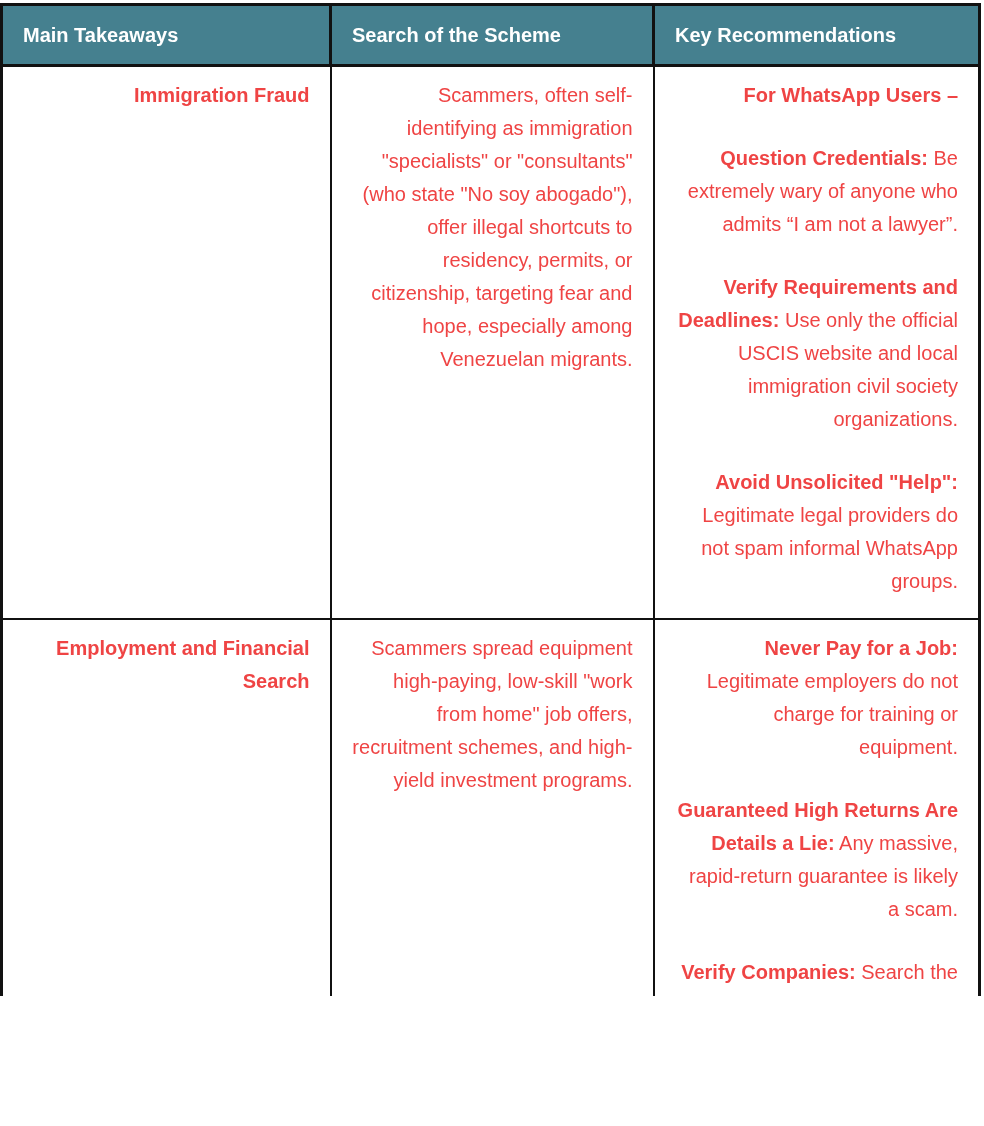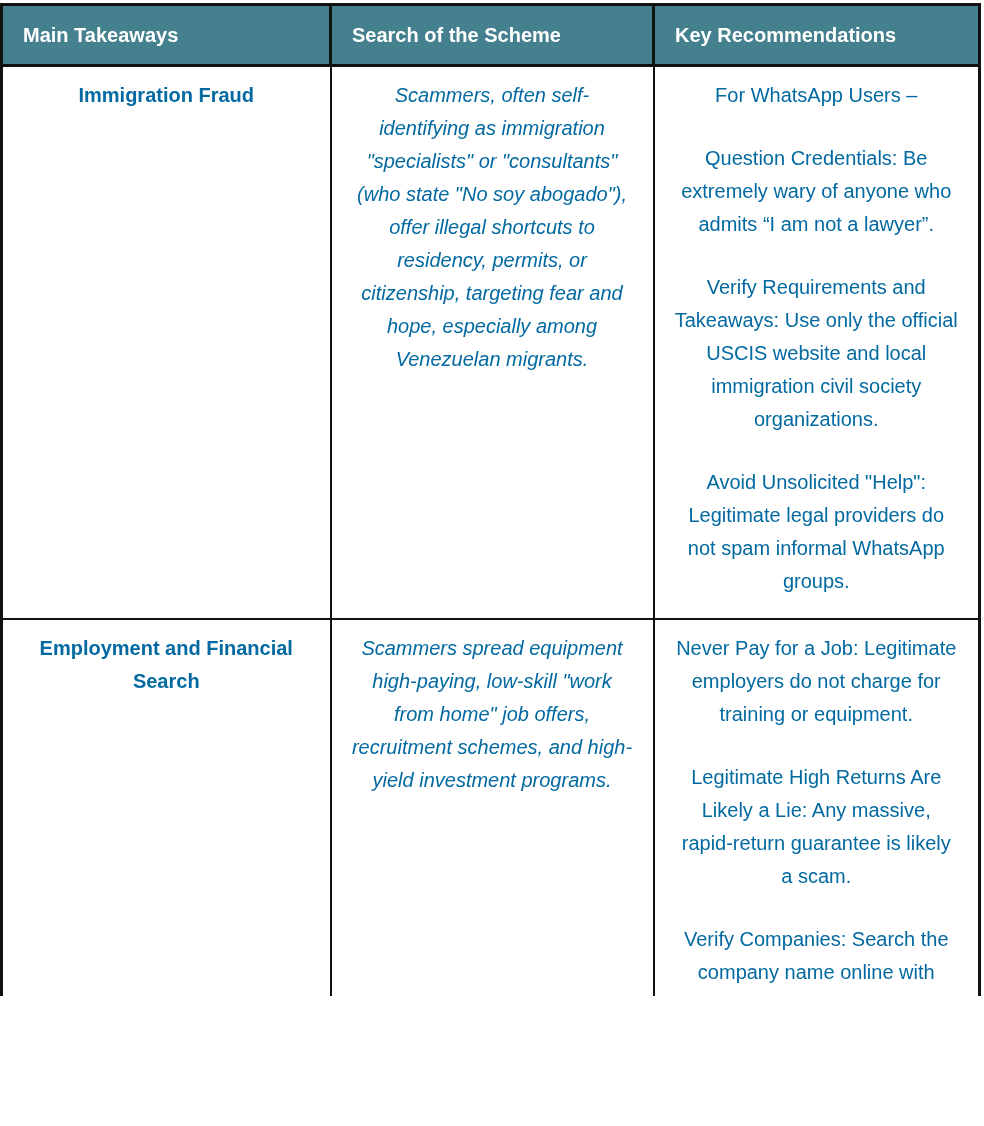--- a/index.html
+++ b/index.html
@@ -32,33 +32,33 @@
     font-weight: bold;
     font-size: 20px;
     line-height: 1.25;
     text-align: left;
     vertical-align: middle;
     padding: 17px 20px 16px 20px;
     border: 3px solid #111111;
   }
   td {
     vertical-align: top;
-    color: #0369a1;
+    color: #ef4444;
     font-size: 20px;
     line-height: 33px;
-    text-align: center;
+    text-align: right;
     padding: 12px 20px 20px 20px;
     border: 2px solid #111111;
     word-wrap: break-word;
   }
   td.takeaway { font-weight: bold; }
   td.recs p { margin: 0; }
   td.recs p + p { margin-top: 30px; }
-  td.details p { margin: 0; font-style: italic; }
-  strong.lead { font-weight: normal; }
+  td.details p { margin: 0; }
+  strong.lead { font-weight: bold; }
 </style>
 </head>
 <body>
 
 <div class="page">
   <table class="fraud-table">
     <colgroup>
       <col class="c1">
         <col class="c2">
         <col class="c3">
@@ -72,30 +72,30 @@
     </thead>
     <tbody>
       <tr>
         <td class="takeaway">Immigration Fraud</td>
         <td class="details">
           <p>Scammers, often self-identifying as immigration "specialists" or "consultants" (who state "No soy abogado"), offer illegal shortcuts to residency, permits, or citizenship, targeting fear and hope, especially among Venezuelan migrants.</p>
         </td>
         <td class="recs">
           <p><strong class="lead">For WhatsApp Users –</strong><span></span></p>
           <p><strong class="lead">Question Credentials:</strong><span> Be extremely wary of anyone who admits “I am not a lawyer”.</span></p>
-          <p><strong class="lead">Verify Requirements and Takeaways:</strong><span> Use only the official USCIS website and local immigration civil society organizations.</span></p>
+          <p><strong class="lead">Verify Requirements and Deadlines:</strong><span> Use only the official USCIS website and local immigration civil society organizations.</span></p>
           <p><strong class="lead">Avoid Unsolicited "Help":</strong><span> Legitimate legal providers do not spam informal WhatsApp groups.</span></p>
         </td>
       </tr>
       <tr>
         <td class="takeaway">Employment and Financial Search</td>
         <td class="details">
           <p>Scammers spread equipment high-paying, low-skill "work from home" job offers, recruitment schemes, and high-yield investment programs.</p>
         </td>
         <td class="recs">
           <p><strong class="lead">Never Pay for a Job:</strong><span> Legitimate employers do not charge for training or equipment.</span></p>
-          <p><strong class="lead">Legitimate High Returns Are Likely a Lie:</strong><span> Any massive, rapid-return guarantee is likely a scam.</span></p>
+          <p><strong class="lead">Guaranteed High Returns Are Details a Lie:</strong><span> Any massive, rapid-return guarantee is likely a scam.</span></p>
           <p><strong class="lead">Verify Companies:</strong><span> Search the company name online with terms like "scam," "estafa," or "fraud."</span></p>
         </td>
       </tr>
     </tbody>
   </table>
 </div>
 
 </body></html>

